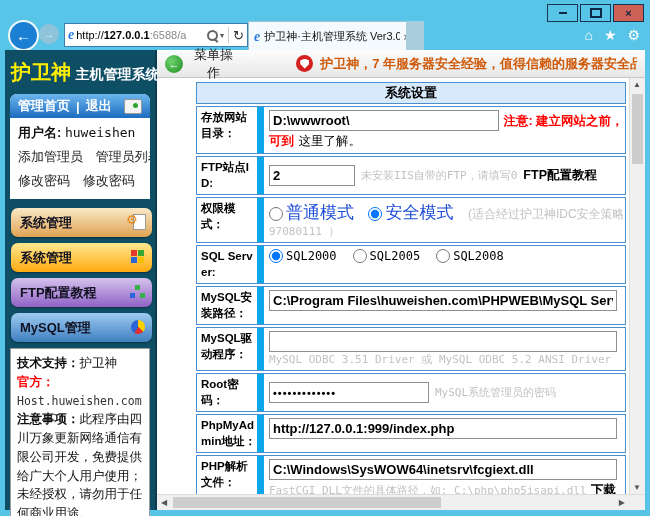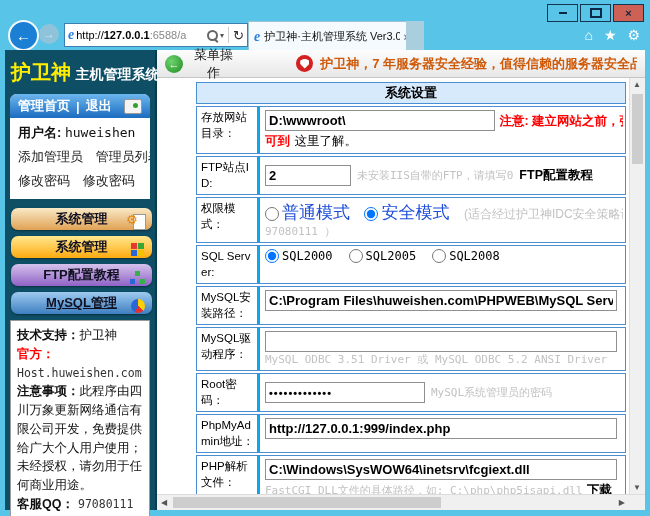--- a/index.html
+++ b/index.html
@@ -55,27 +55,27 @@
                 font-size:13px;display:flex;align-items:center;padding:0 8px;gap:6px;}
   .account-head .spacer{flex:1;}
   .card-icon{width:16px;height:13px;background:#f4f4f4;border:1px solid #9a9a9a;border-radius:2px;position:relative;}
   .card-icon::after{content:"";position:absolute;width:5px;height:5px;border-radius:50%;background:#2da52d;left:8px;top:3px;}
   .account-body{padding:6px 8px 9px 8px;font-size:13px;color:#111;}
   .account-body .row{margin-bottom:6px;white-space:nowrap;}
   .account-body .row:last-child{margin-bottom:0;}
   .account-body b{font-weight:bold;}
   .acc-link{color:#222;margin-right:9px;}
   .menu{margin-top:9px;}
-  .menu-btn{height:22px;margin:6px 3px 6px 6px;border-radius:7px;display:flex;align-items:center;
+  .menu-btn{height:29px;margin:6px 3px 6px 6px;border-radius:7px;display:flex;align-items:center;
             padding:0 9px;font-size:13px;font-weight:bold;color:#101020;position:relative;
-            box-shadow:0 1px 2px rgba(0,0,0,.4);justify-content:center;}
+            box-shadow:0 1px 2px rgba(0,0,0,.4);}
   .m-system{background:linear-gradient(#f9e9c6,#e0a254);}
   .m-host{background:linear-gradient(#ffe890,#ffaa10);}
   .m-mssql{background:linear-gradient(#d5c2ec,#8f62c6);}
-  .m-mysql{background:linear-gradient(#9ecaf0,#3e7fc0);text-decoration:underline;}
+  .m-mysql{background:linear-gradient(#9ecaf0,#3e7fc0);}
   .menu-ic{position:absolute;right:6px;top:5px;width:18px;height:17px;}
   .ic-page{position:absolute;right:0;top:1px;width:11px;height:14px;background:#fff;border:1px solid #999;}
   .ic-gear{position:absolute;left:-2px;top:-1px;color:#e08818;font-size:13px;font-family:"DejaVu Sans",sans-serif;}
   .ic-grid{position:absolute;right:1px;top:2px;width:14px;height:14px;display:grid;
            grid-template-columns:6px 6px;grid-template-rows:6px 6px;gap:1px;}
   .ic-grid i:nth-child(1){background:#e23a2e;} .ic-grid i:nth-child(2){background:#34a832;}
   .ic-grid i:nth-child(3){background:#2a66d8;} .ic-grid i:nth-child(4){background:#f2c100;}
   .ic-org{position:absolute;right:0;top:2px;width:16px;height:13px;}
   .ic-org i{position:absolute;width:5px;height:5px;}
   .ic-org i:nth-child(1){background:#37b04c;left:5px;top:0;}
@@ -102,21 +102,21 @@
   .shield-badge i{width:9px;height:10px;background:#fff;
                   clip-path:polygon(50% 0,100% 20%,100% 55%,50% 100%,0 55%,0 20%);}
   .banner{font-size:13px;font-weight:bold;color:#cf5a0a;white-space:nowrap;overflow:hidden;}
 
   .body-row{flex:1;display:flex;min-height:0;margin-left:36px;}
   .form-area{flex:1;min-width:0;padding:4px 3px 0 3px;overflow:hidden;}
   .form-title{border:1px solid #4a8fd3;background:#d7eafc;text-align:center;font-size:13px;
               font-weight:bold;height:20px;line-height:20px;margin-bottom:2px;color:#000;}
   .frow{border:1px solid #4a8fd3;display:flex;margin-bottom:2px;background:#fff;}
   .flabel{width:55px;min-width:55px;padding:3px 1px 3px 4px;font-size:11.5px;line-height:1.35;
-          border-right:3px solid #0ea5e9;color:#000;word-break:break-all;}
+          border-right:7px solid #0ea5e9;color:#000;word-break:break-all;font-weight:bold;}
   .fval{flex:1;min-width:0;padding:3px 2px 3px 5px;overflow:hidden;}
   .line{white-space:nowrap;overflow:hidden;}
   .tin{border:1px solid #8f8f8f;height:17px;font:bold 13px "Liberation Sans",sans-serif;
        padding:1px 3px;background:#fff;color:#000;box-sizing:content-box;vertical-align:middle;}
   .wide{width:96%;}
   .hint{color:#c2c2c2;font-size:11px;font-family:"DejaVu Sans Mono",monospace;}
   .hint-cn{color:#c2c2c2;font-size:12px;}
   .bold-link{font-weight:bold;color:#000;font-size:12.5px;}
   .warn{color:#f00;font-weight:bold;font-size:12.5px;}
   .radio-lbl{font-size:17px;color:#1d4ed8;margin-right:10px;}

